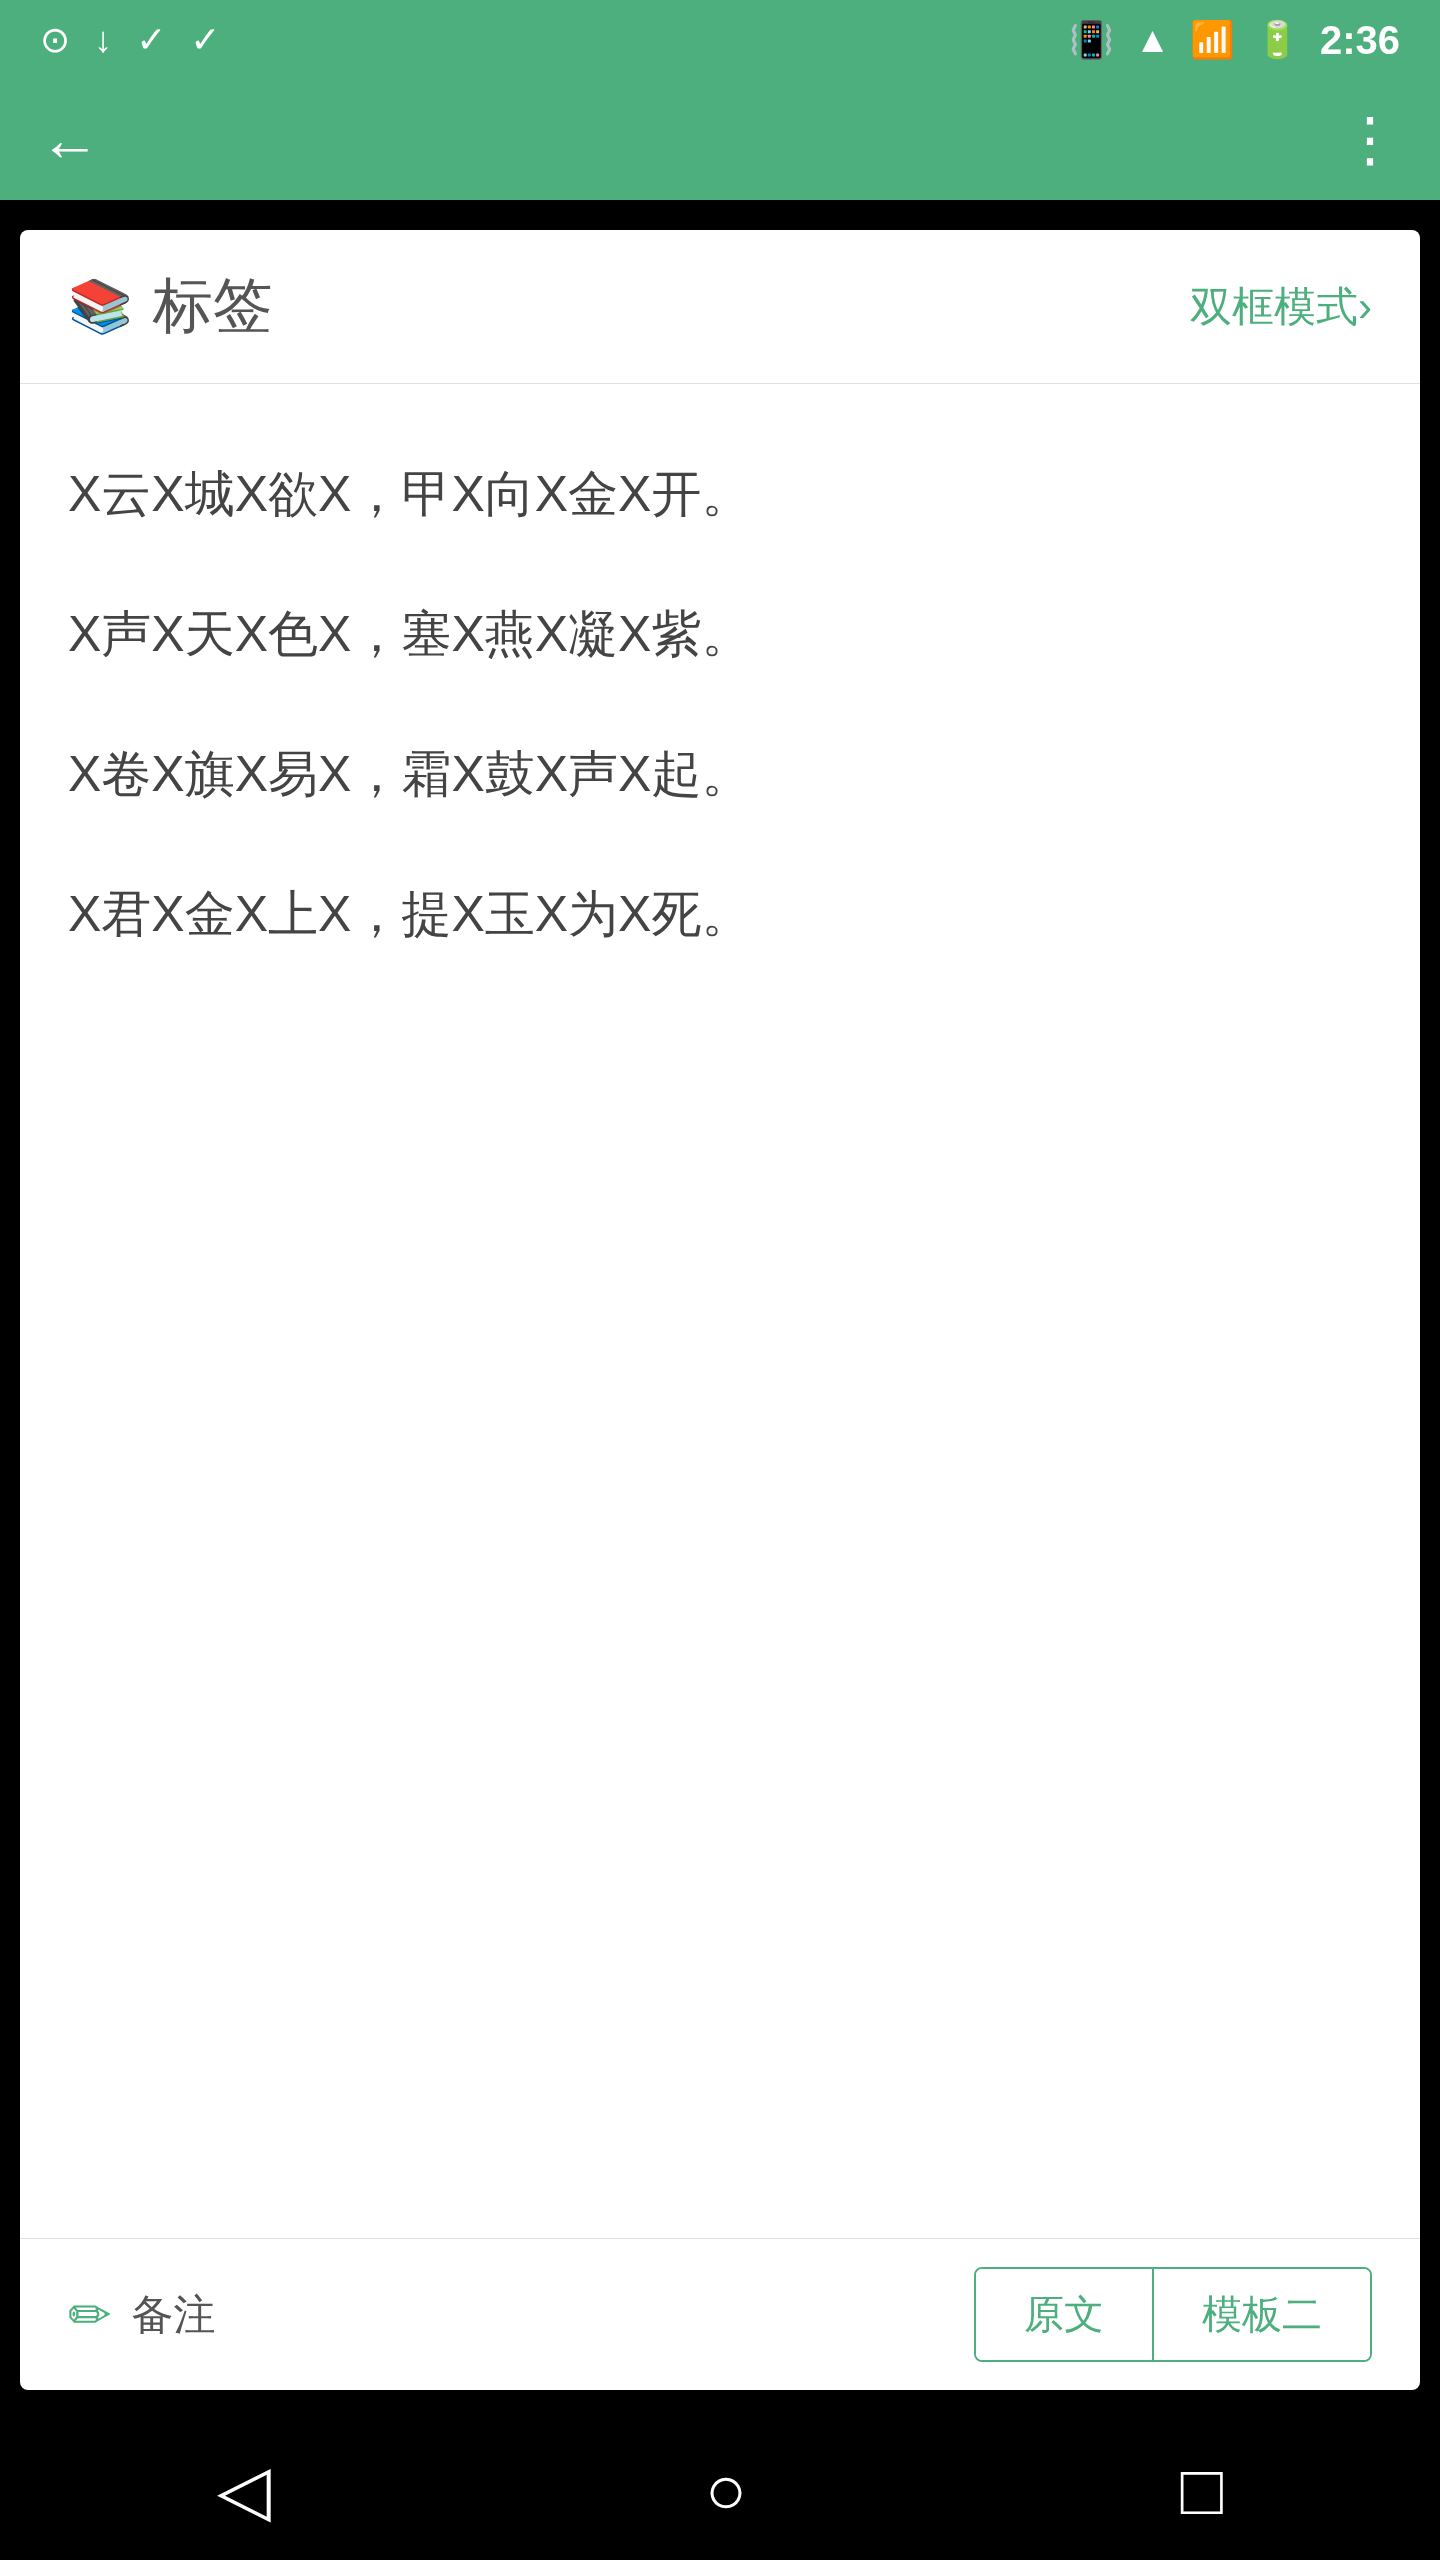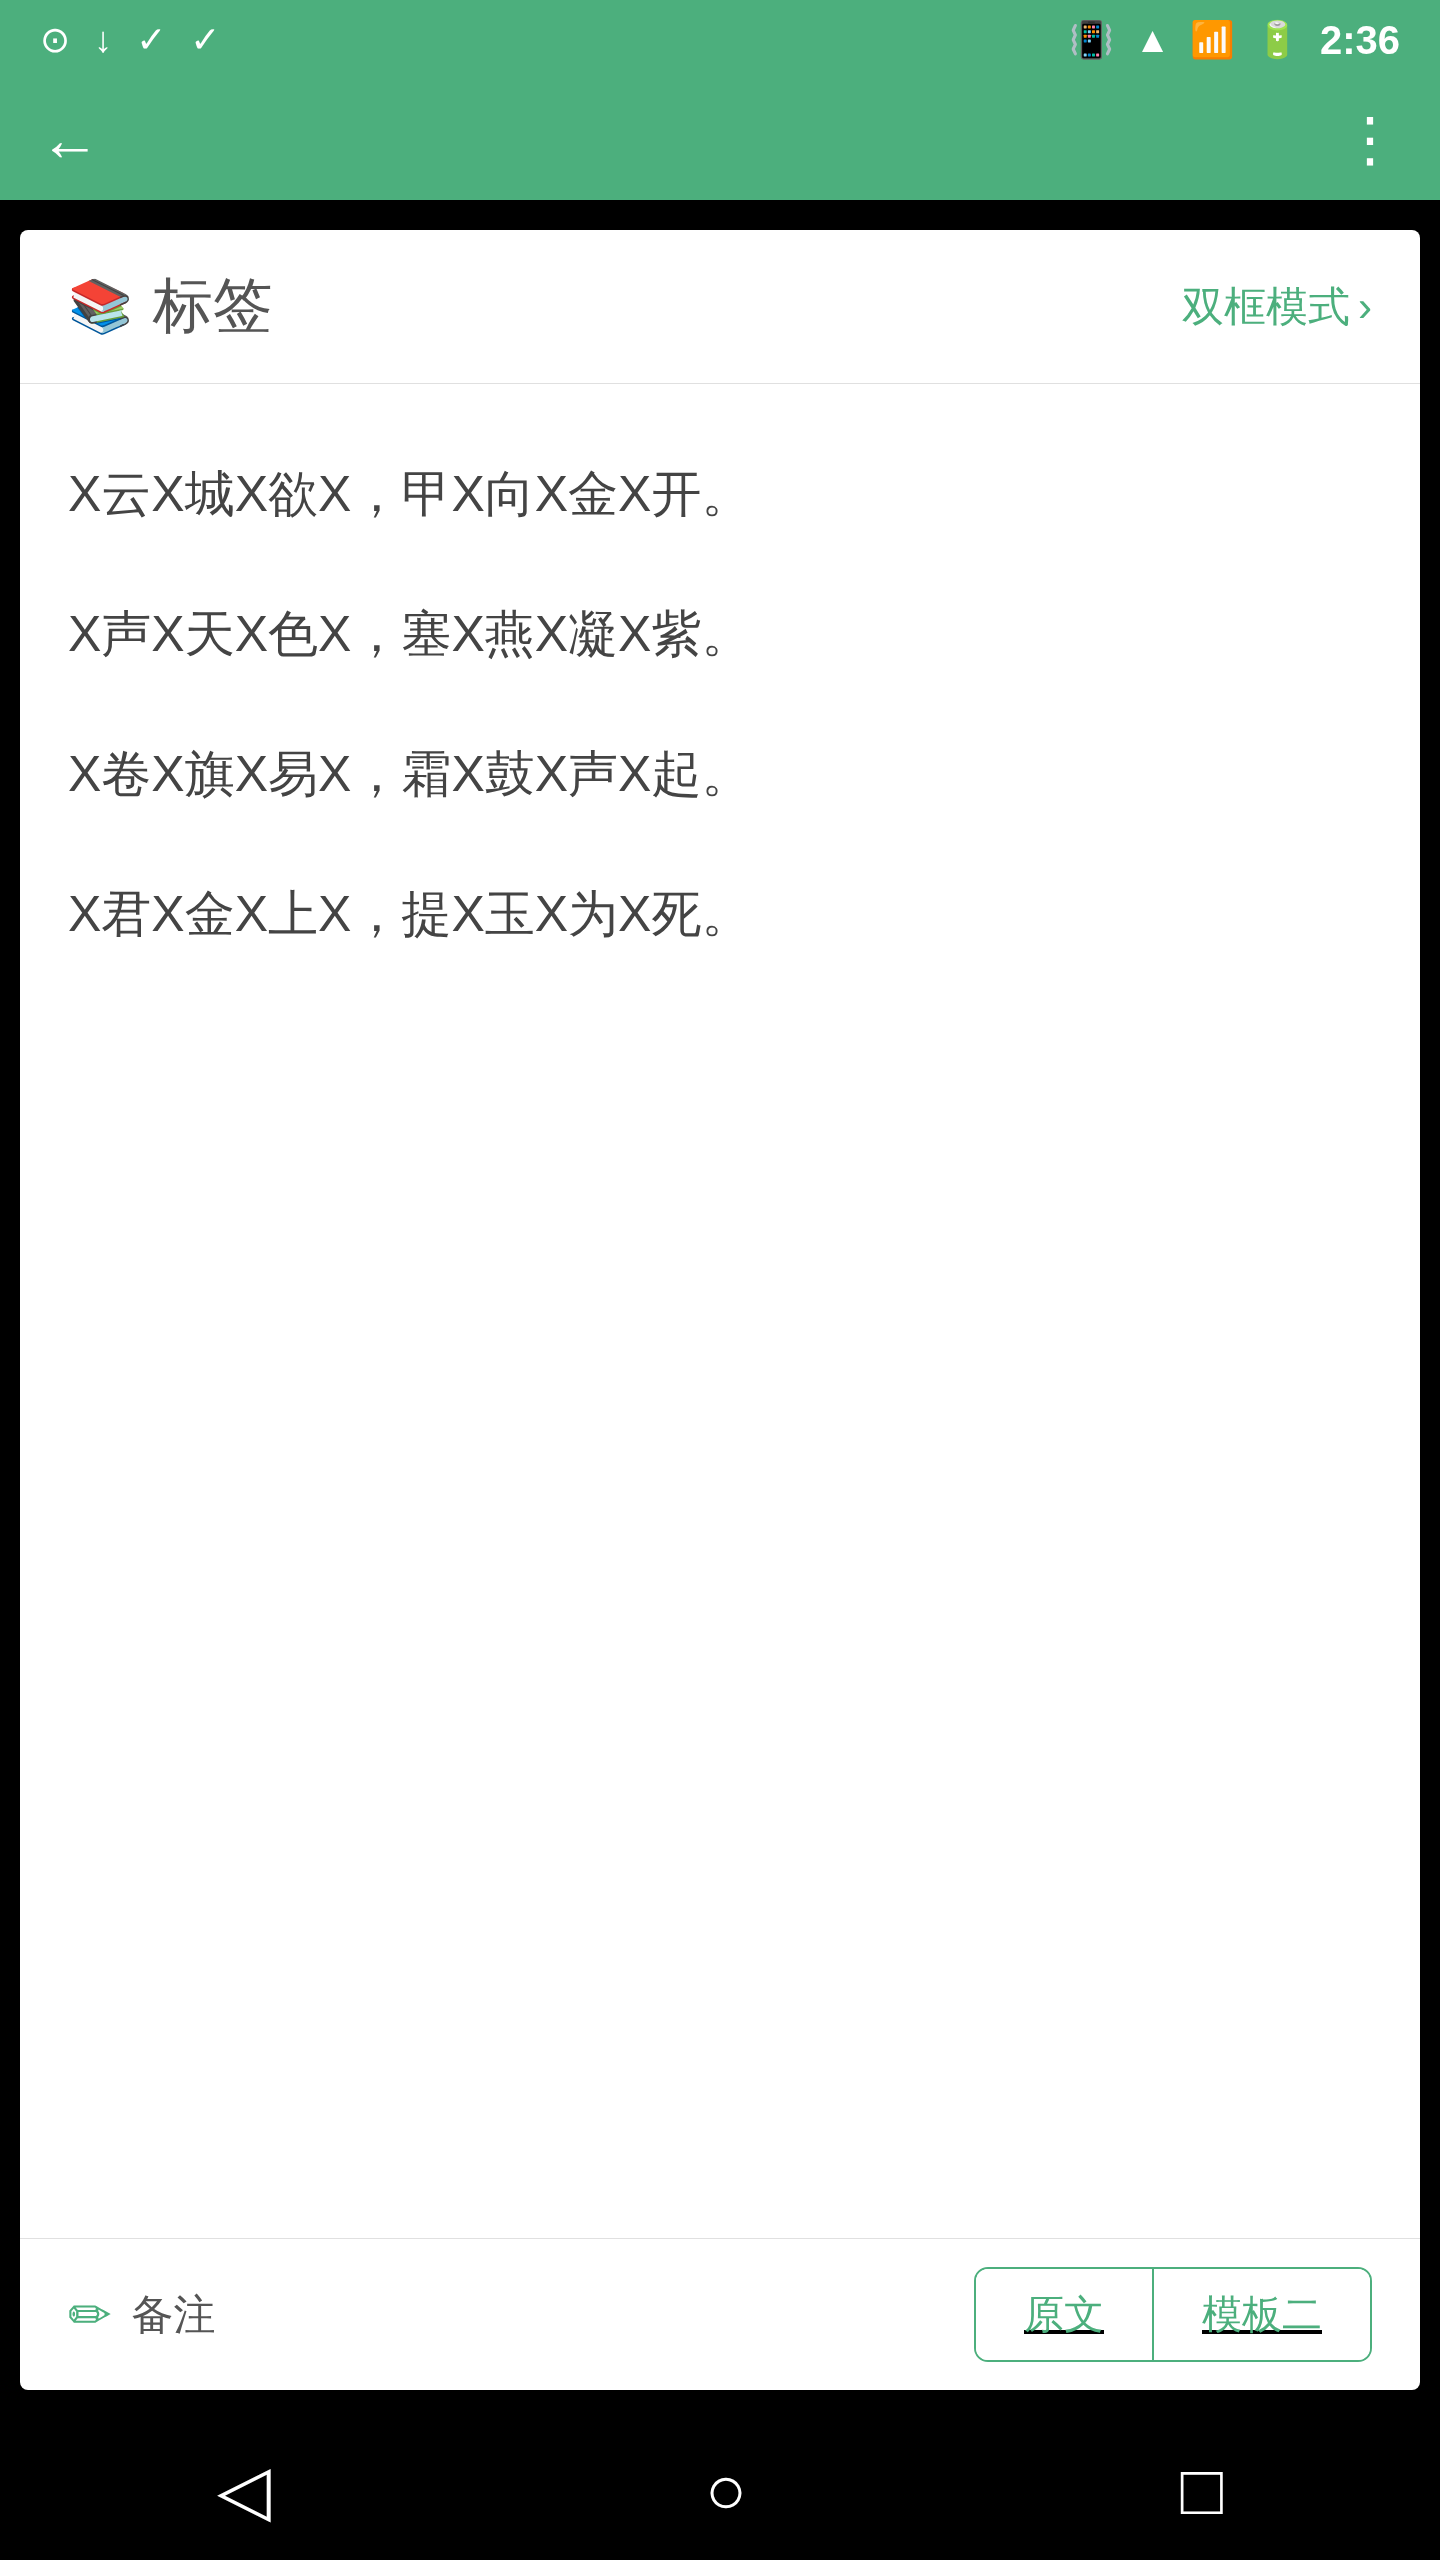--- a/index.html
+++ b/index.html
@@ -120,21 +120,21 @@
     }
 
     .card-header-label {
       color: #555;
       font-size: 60px;
     }
 
     .card-header-right {
       display: flex;
       align-items: center;
-      gap: 8px;
+      gap: 0;
       color: #4CAF7D;
       font-size: 42px;
       cursor: pointer;
     }
 
     .chevron-right {
       font-size: 42px;
       color: #4CAF7D;
     }
 
@@ -174,23 +174,22 @@
 
     .note-icon {
       font-size: 52px;
       color: #4CAF7D;
     }
 
     .footer-tabs {
       display: flex;
       gap: 0;
       border: 2px solid #4CAF7D;
-      border-radius: 14px;
-      overflow: hidden;
-      text-decoration: underline;
+      border-radius: 8px;
+      overflow: hidden;
     }
 
     .footer-tab {
       padding: 18px 48px;
       font-size: 40px;
       cursor: pointer;
       border: none;
       background: white;
       color: #4CAF7D;
     }

